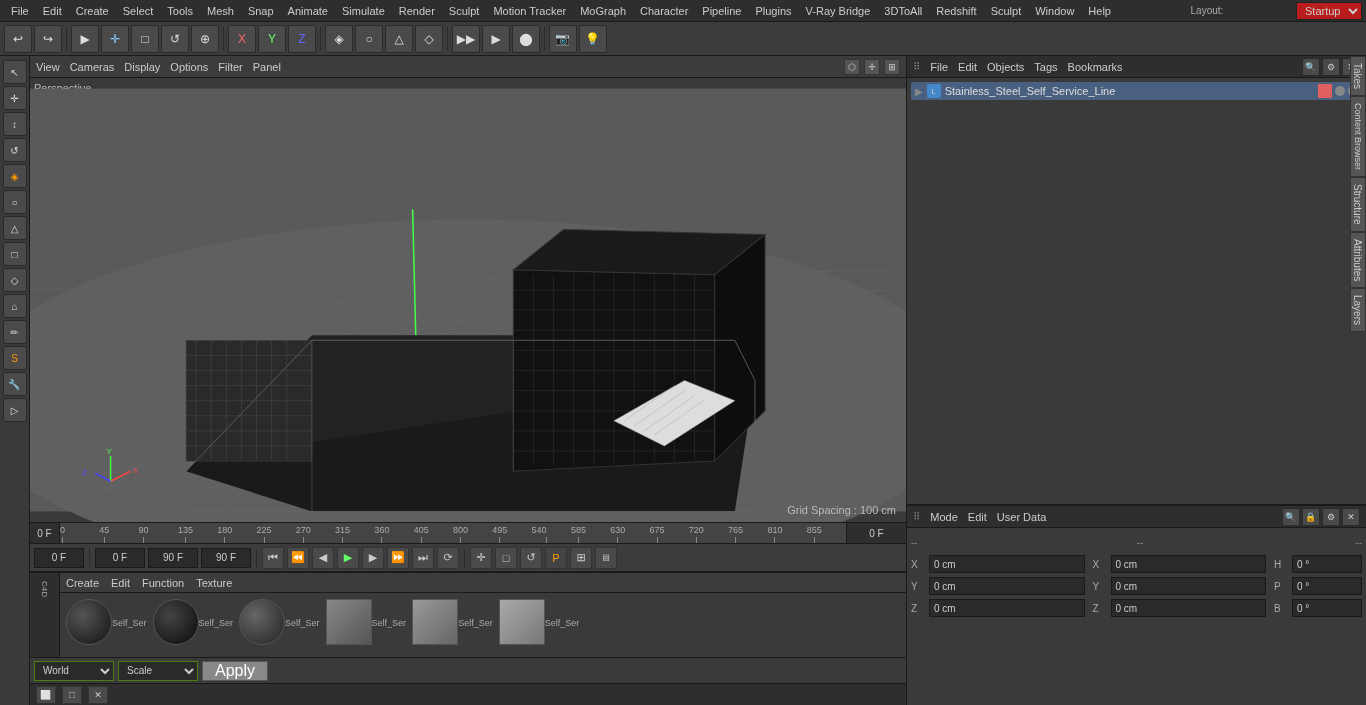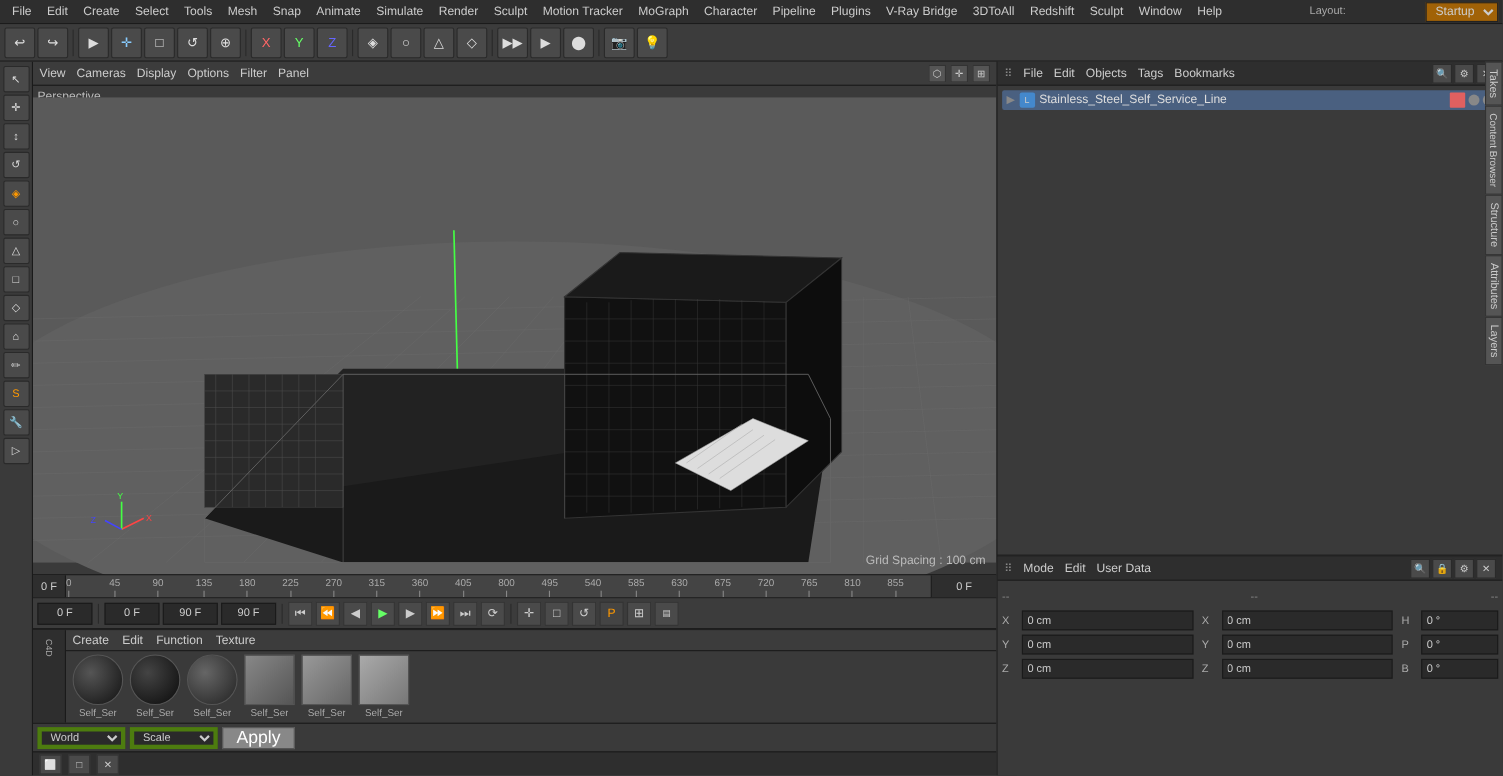--- a/index.html
+++ b/index.html
@@ -26,21 +26,21 @@
       flex-shrink: 0;
     }
     .menu-item {
       padding: 2px 7px;
       color: #ccc;
       cursor: pointer;
       white-space: nowrap;
     }
     #layout-select {
       margin-left: auto;
-      background: #a16207;
+      background: #b91c1c;
       border: 1px solid #222;
       color: #ccc;
       font-size: 11px;
       padding: 1px 4px;
       height: 18px;
     }
 
     
     #toolbar {
       background: #3c3c3c;
@@ -284,21 +284,21 @@
     }
     #mat-items {
       display: flex;
       align-items: center;
       padding: 6px;
       gap: 6px;
       overflow: hidden;
     }
     .mat-item {
       display: flex;
-      flex-direction: column;
+      flex-direction: row;
       align-items: center;
       cursor: pointer;
     }
     .mat-thumb {
       width: 46px;
       height: 46px;
       border: 1px solid #555;
       border-radius: 50%;
       background: #222;
       display: flex;
@@ -489,21 +489,21 @@
       display: flex;
       align-items: center;
       gap: 4px;
       padding: 0 4px;
       border-top: 1px solid #1a1a1a;
       flex-shrink: 0;
     }
     .bc-select {
       height: 20px;
       background: #2a2a2a;
-      border: 4px solid #4d7c0f;
+      border: 1px solid #4d7c0f;
       color: #ccc;
       font-size: 10px;
       width: 80px;
       padding: 0 4px;
     }
     .bc-btn {
       height: 20px;
       background: #888;
       border: 1px solid #555;
       color: #fff;

